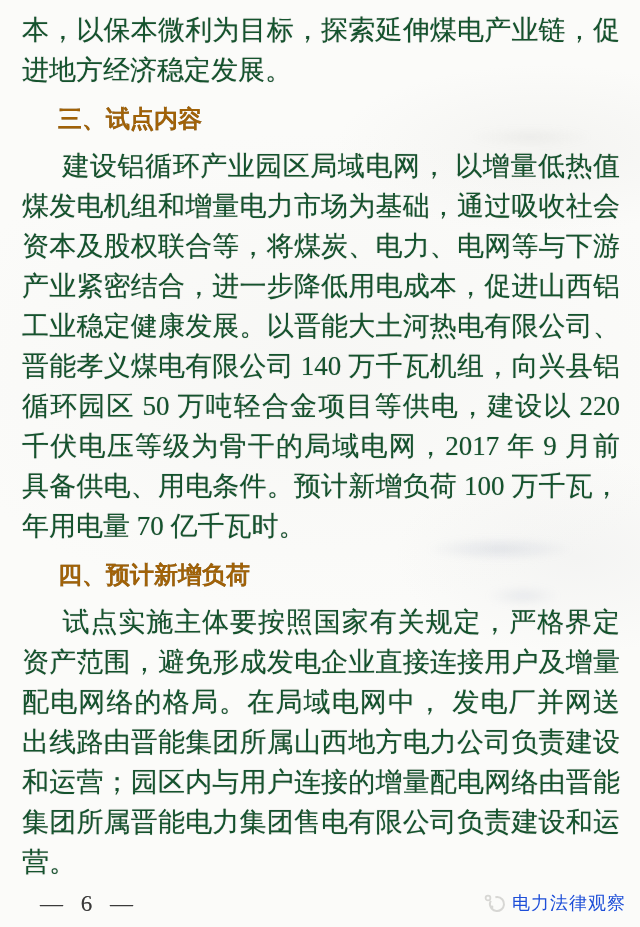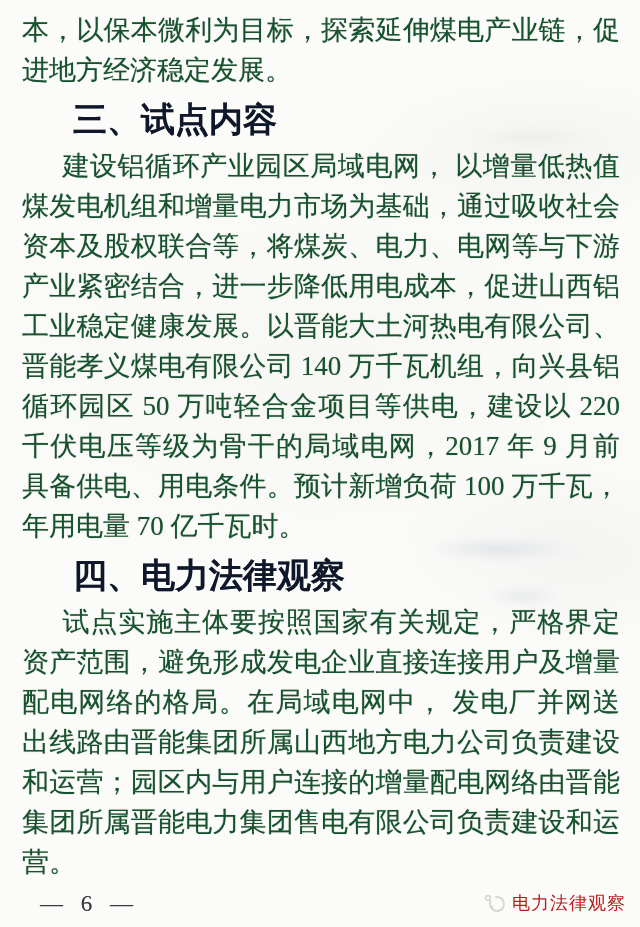--- a/index.html
+++ b/index.html
@@ -35,23 +35,23 @@
     color: #14532d;
     text-shadow: 0 0 1px rgba(60,60,60,0.45);
     margin: 0;
   }
 
   .doc p.indent { text-indent: 1.5em; }
 
   .doc p.heading {
     font-family: "Liberation Sans", "DejaVu Sans", sans-serif;
     font-weight: 700;
-    font-size: 34px;
+    font-size: 24px;
     line-height: 40px;
-    color: #0f172a;
+    color: #a16207;
     text-indent: 1.5em;
     margin: 9px 0 7px 0;
     text-shadow: 0 0 0.5px rgba(40,40,40,0.5);
   }
 
   .doc .lead {
     font-weight: 700;
     letter-spacing: 0.5px;
   }
 
@@ -89,38 +89,38 @@
     color: #3a3a3a;
     text-shadow: 0 0 0.5px rgba(60,60,60,0.5);
   }
 
   .watermark {
     position: absolute;
     right: 14px; bottom: 12px;
     display: flex;
     align-items: center;
     gap: 6px;
-    color: #b91c1c;
+    color: #1d4ed8;
     font-family: "Liberation Sans", "DejaVu Sans", sans-serif;
     font-size: 18px;
     letter-spacing: 1px;
   }
 
   .watermark-icon { width: 22px; height: 20px; opacity: 0.75; }
 </style>
 </head>
 <body>
 
 <div class="page">
 
   <div class="doc" id="doc-body">
       <p class="body">本，以保本微利为目标，探索延伸煤电产业链，促进地方经济稳定发展。</p>
       <p class="heading">三、试点内容</p>
       <p class="body indent">建设铝循环产业园区局域电网， 以增量低热值煤发电机组和增量电力市场为基础，通过吸收社会资本及股权联合等，将煤炭、电力、电网等与下游产业紧密结合，进一步降低用电成本，促进山西铝工业稳定健康发展。以晋能大土河热电有限公司、晋能孝义煤电有限公司 140 万千瓦机组，向兴县铝循环园区 50 万吨轻合金项目等供电，建设以 220 千伏电压等级为骨干的局域电网，2017 年 9 月前具备供电、用电条件。预计新增负荷 100 万千瓦，年用电量 70 亿千瓦时。</p>
-      <p class="heading">四、电力法律观察</p>
+      <p class="heading">四、预计新增负荷</p>
       <p class="body indent">试点实施主体要按照国家有关规定，严格界定资产范围，避免形成发电企业直接连接用户及增量配电网络的格局。在局域电网中， 发电厂并网送出线路由晋能集团所属山西地方电力公司负责建设和运营；园区内与用户连接的增量配电网络由晋能集团所属晋能电力集团售电有限公司负责建设和运营。</p>
     </div>
 
   <div class="smudge smudge-1"></div>
   <div class="smudge smudge-2"></div>
   <div class="smudge smudge-3"></div>
 
   <div class="footer">
     <div class="page-number">— 6 —</div>
 

